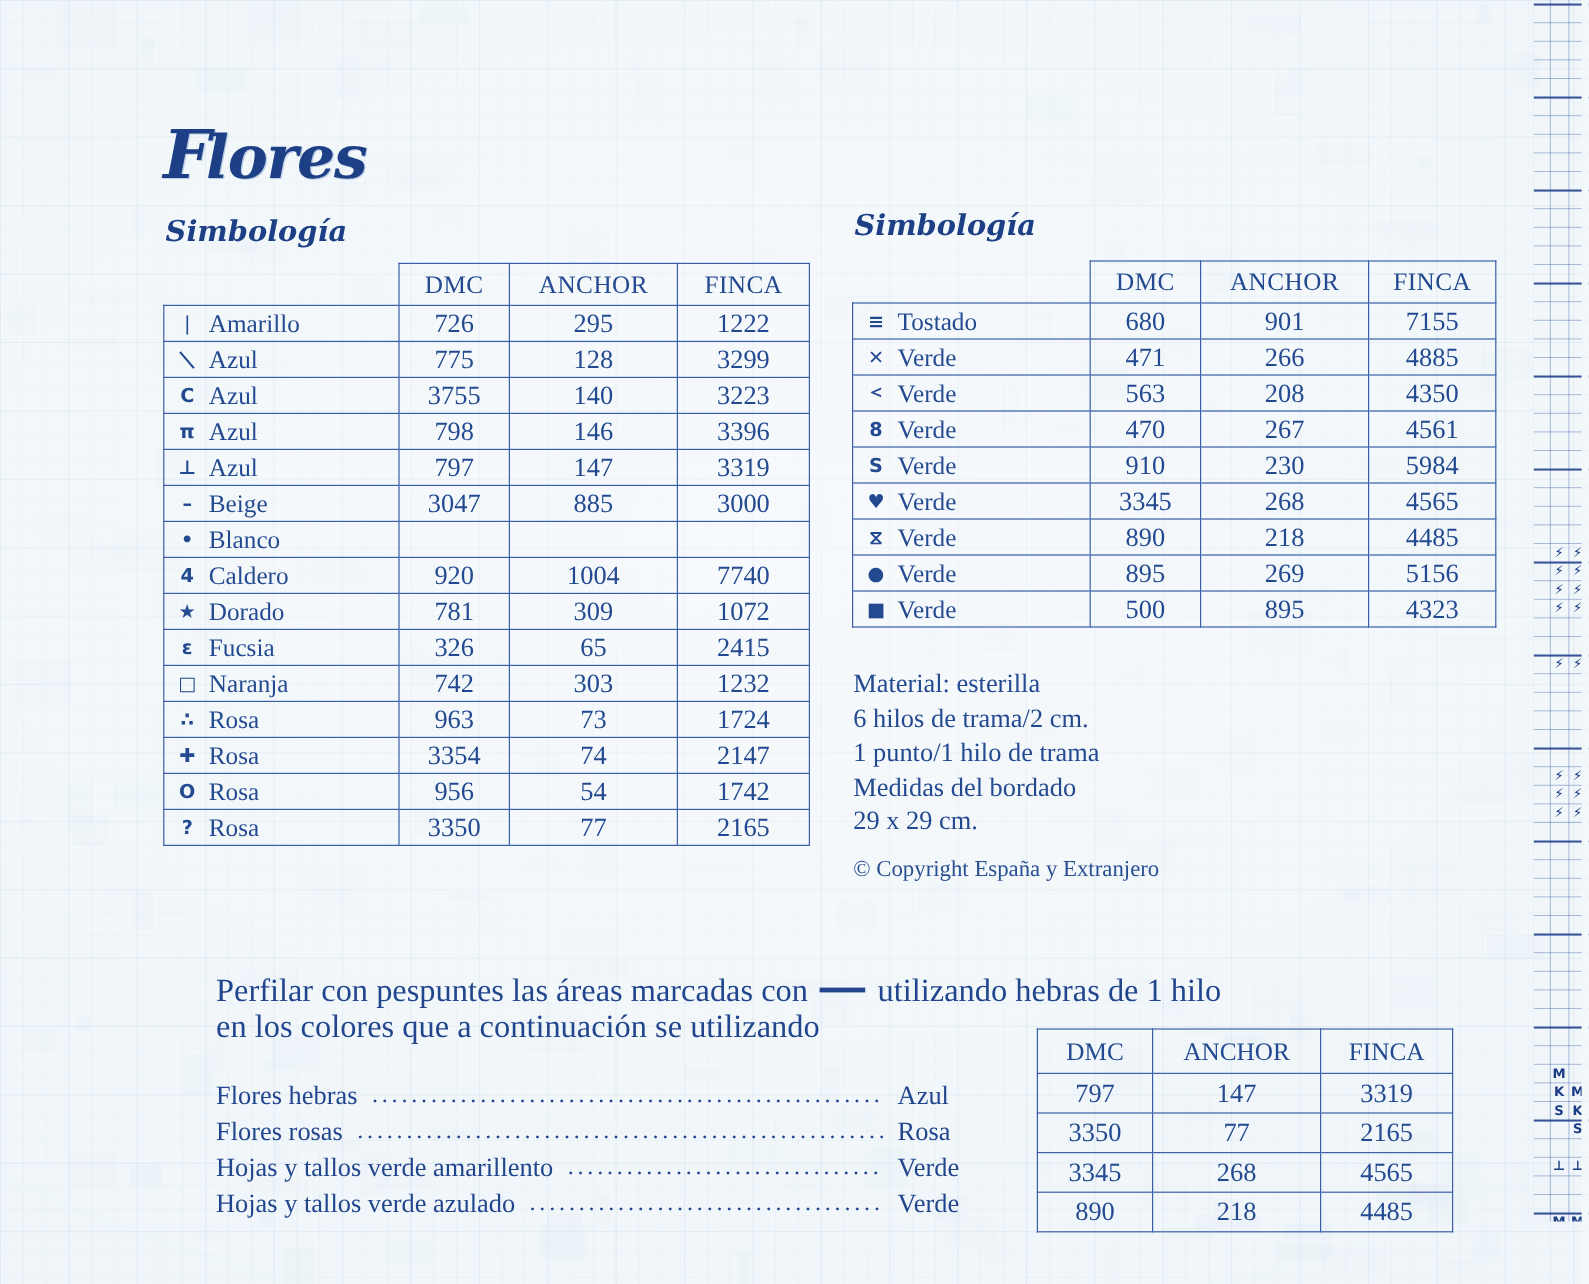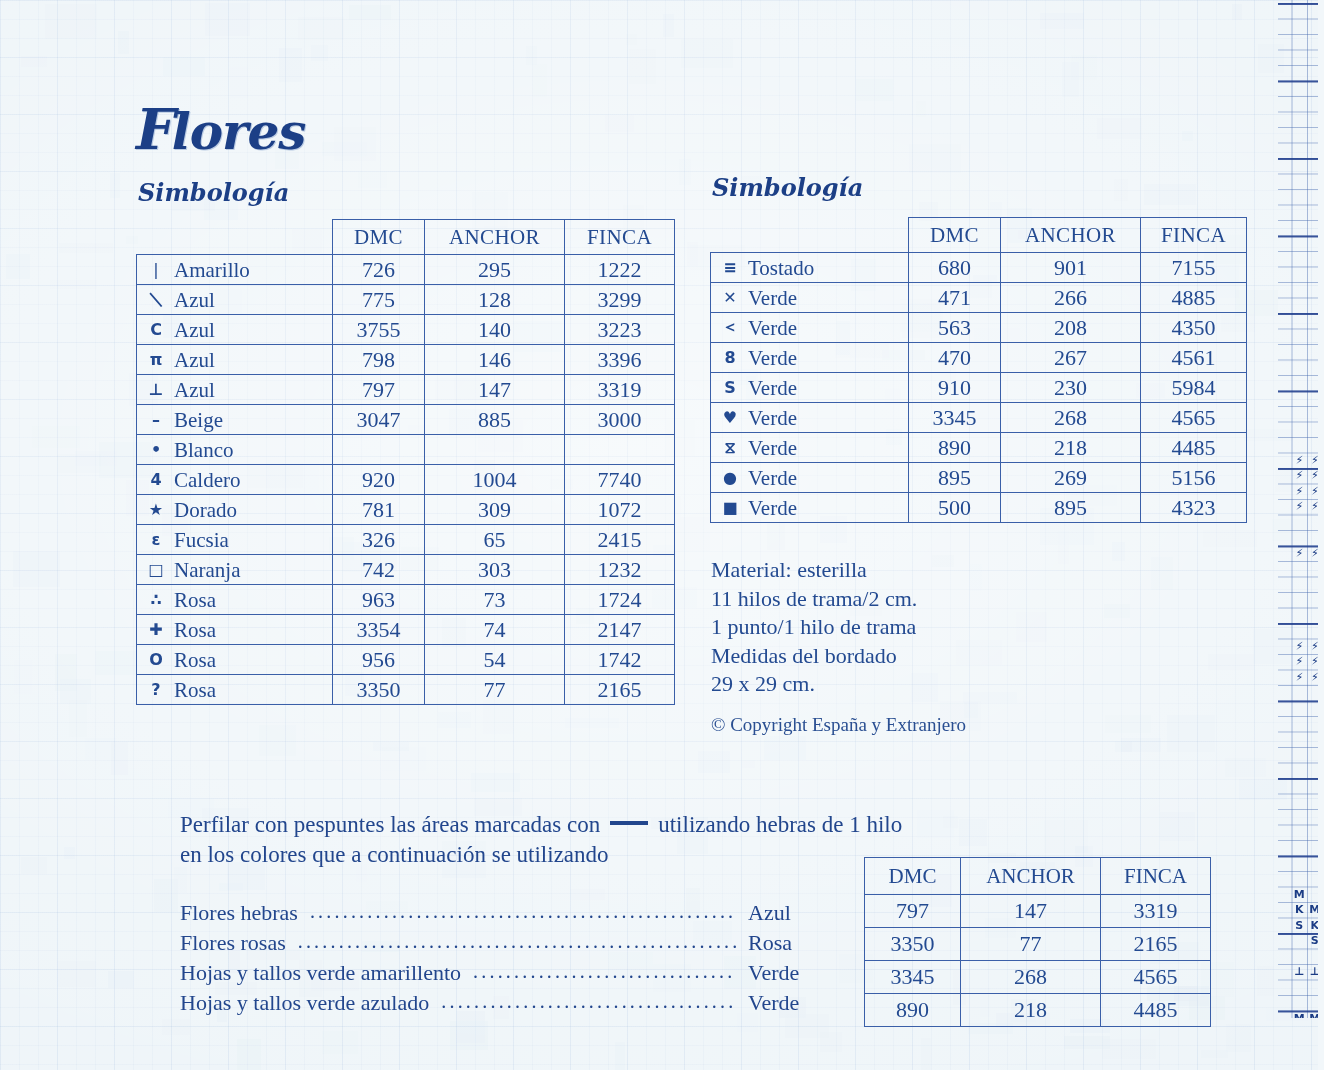--- a/index.html
+++ b/index.html
@@ -155,21 +155,21 @@
     font-size: 19px;
     color: #2a4f92;
   }
 
   
   #instructions {
     position: absolute;
     left: 180px;
     top: 810px;
     width: 1040px;
-    font-size: 23px;
+    font-size: 27px;
     line-height: 30px;
     color: #22468d;
   }
   #instructions .dash-marker {
     display: inline-block;
     width: 38px;
     height: 0;
     border-top: 4px solid #22468d;
     vertical-align: 7px;
     margin: 0 10px;
@@ -683,21 +683,21 @@
         <td class="label-cell"><span class="sym">■</span><span class="name">Verde</span></td>
         <td class="num">500</td>
         <td class="num">895</td>
         <td class="num">4323</td>
       </tr>
     </tbody>
 </table>
 
 <div id="material-notes">
     <div>Material: esterilla</div>
-    <div>11 hilos de trama/2 cm.</div>
+    <div>6 hilos de trama/2 cm.</div>
     <div>1 punto/1 hilo de trama</div>
     <div>Medidas del bordado</div>
     <div>29 x 29 cm.</div>
   </div>
 <div id="copyright-line">© Copyright España y Extranjero</div>
 
 <div id="instructions">
   <span>Perfilar con pespuntes las áreas marcadas con</span><span class="dash-marker"></span><span>utilizando hebras de 1 hilo</span><br>
   <span>en los colores que a continuación se utilizando</span>
 </div>

